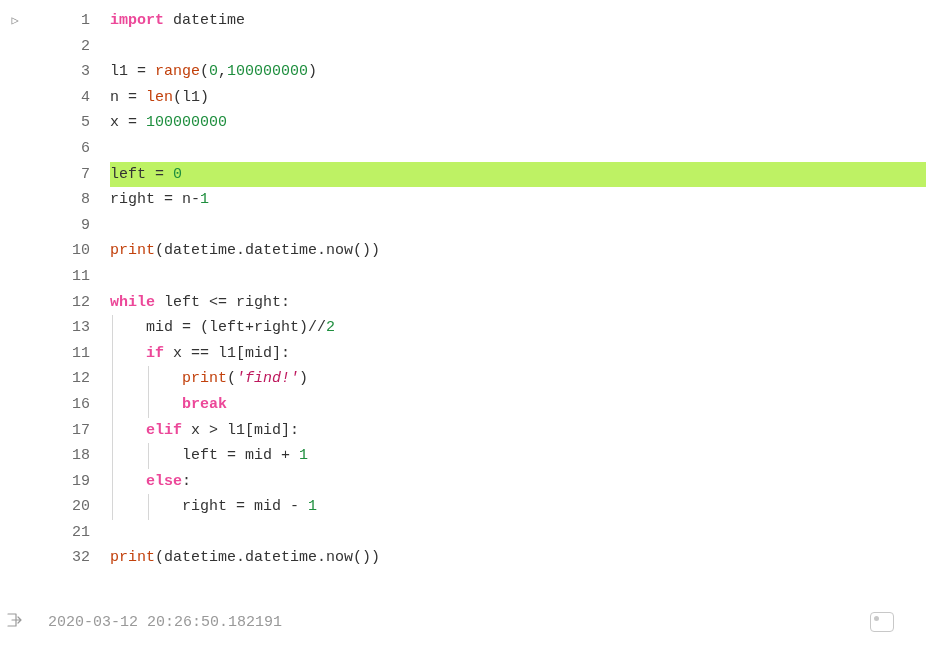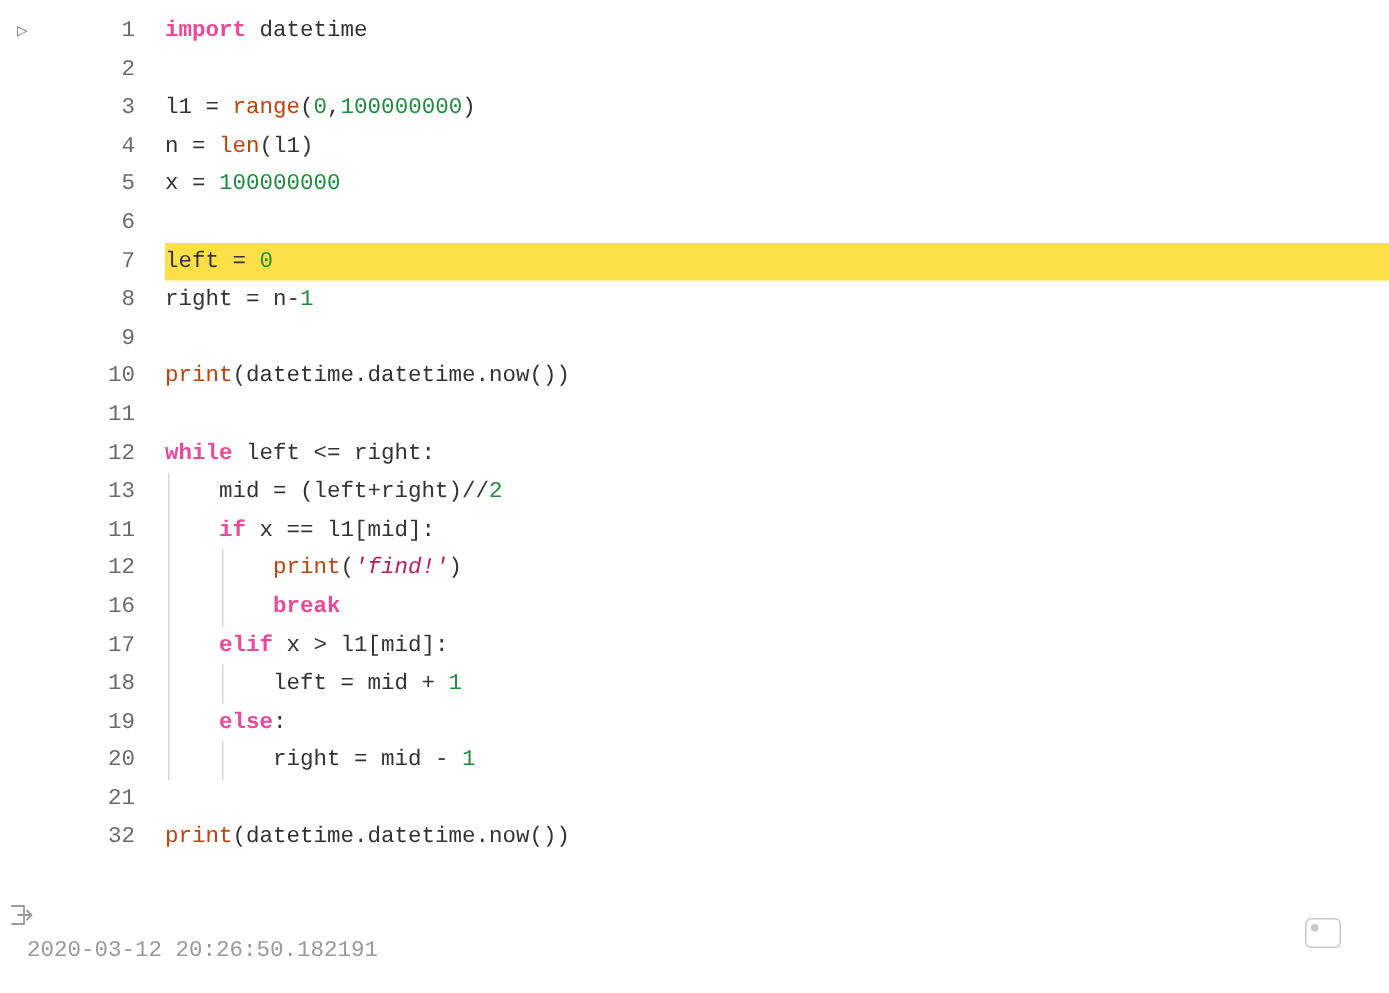--- a/index.html
+++ b/index.html
@@ -45,38 +45,37 @@
     flex: 1;
     font-family: Consolas, Monaco, 'Courier New', monospace;
     white-space: pre;
   }
   .code-line {
     height: 25.6px;
     line-height: 25.6px;
     position: relative;
   }
   .code-line.highlight {
-    background: #fde047;
+    background: #bef264;
   }
   .tok-kw { color: #ec4899; font-weight: bold; }
   .tok-builtin { color: #c2410c; }
   .tok-num { color: #1e8e3e; }
   .tok-str { color: #be185d; font-style: italic; }
   .indent-guide {
     border-left: 1px solid #d6d6d6;
     display: inline-block;
     height: 100%;
     margin-left: 2px;
     margin-right: -3px;
     vertical-align: top;
   }
   .output {
     display: flex;
-    margin-top: 30px;
-    flex-direction: column;
+    margin-top: 40px;
   }
   .out-gutter {
     width: 30px;
     flex-shrink: 0;
     text-align: center;
     color: #888;
     font-size: 14px;
     padding-top: 2px;
   }
   .out-lines {

